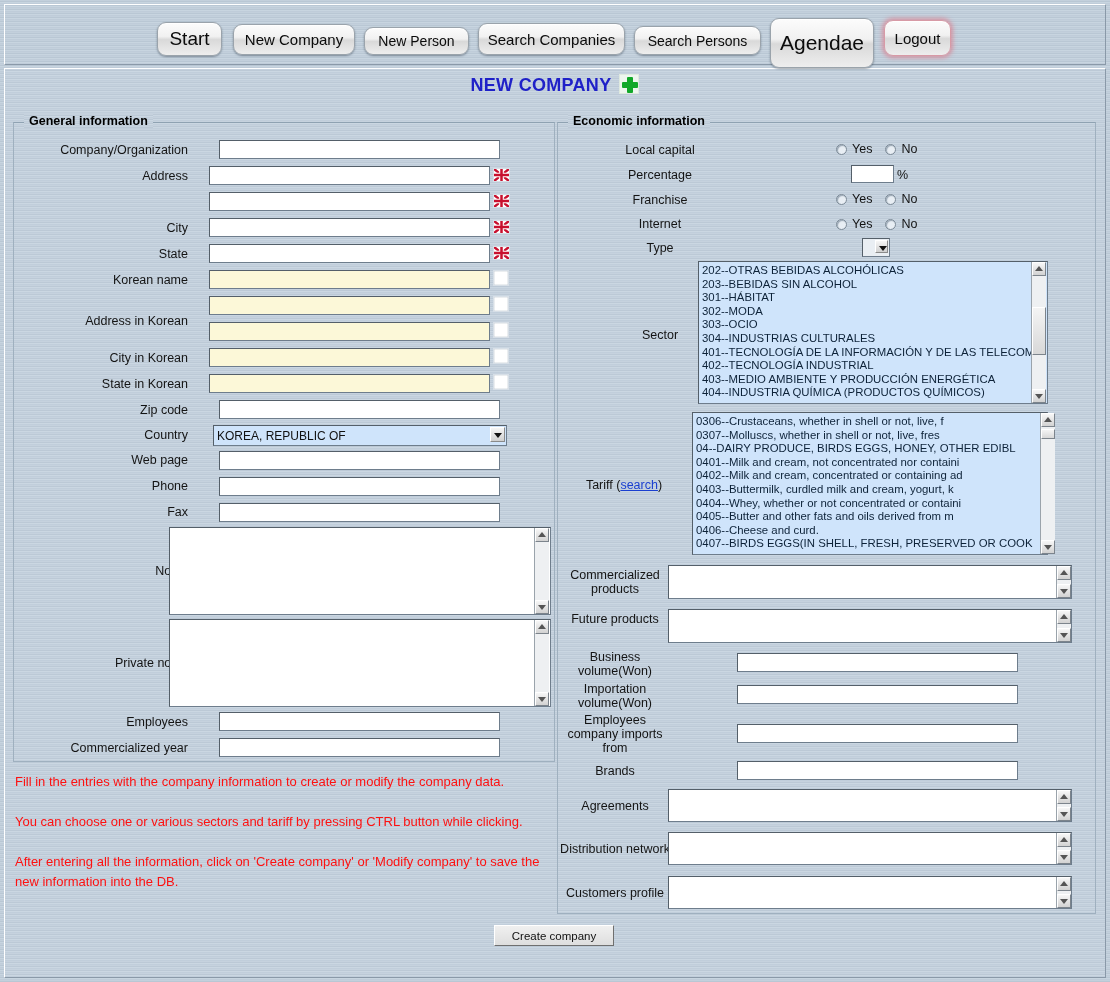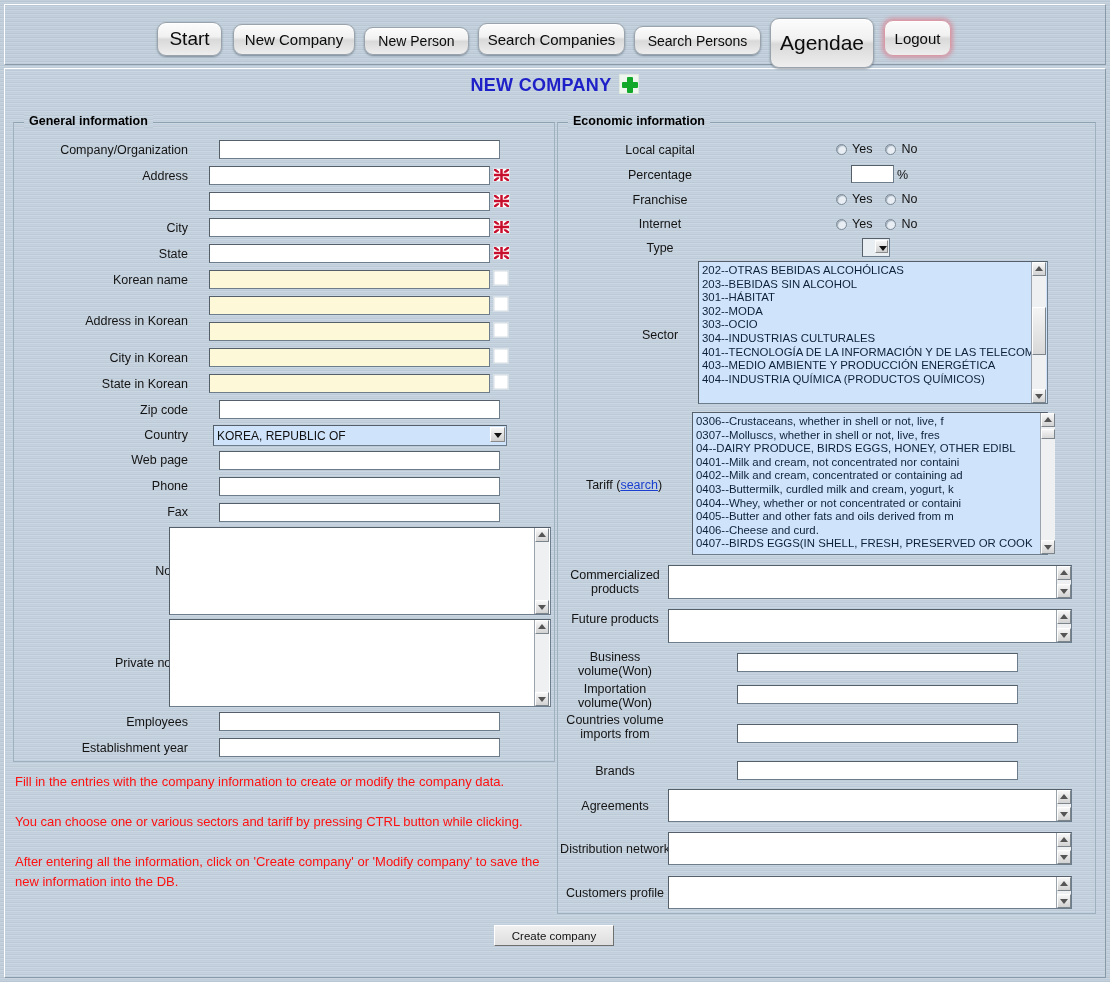--- a/index.html
+++ b/index.html
@@ -250,21 +250,21 @@
   <div class="lbl" style="left:8px;  top:351px; width:180px;">City in Korean</div>
   <div class="lbl" style="left:8px;  top:377px; width:180px;">State in Korean</div>
   <div class="lbl" style="left:8px;  top:403px; width:180px;">Zip code</div>
   <div class="lbl" style="left:8px;  top:428px; width:180px;">Country</div>
   <div class="lbl" style="left:8px;  top:453px; width:180px;">Web page</div>
   <div class="lbl" style="left:8px;  top:479px; width:180px;">Phone</div>
   <div class="lbl" style="left:8px;  top:505px; width:180px;">Fax</div>
   <div class="lbl" style="left:8px;  top:564px; width:180px;">Notes</div>
   <div class="lbl" style="left:8px;  top:656px; width:180px;">Private notes</div>
   <div class="lbl" style="left:8px;  top:715px; width:180px;">Employees</div>
-  <div class="lbl" style="left:8px;  top:741px; width:180px;">Establishment year</div>
+  <div class="lbl" style="left:8px;  top:741px; width:180px;">Commercialized year</div>
 
   <input class="txt" style="left: 219px; top: 140px; width: 281px; height: 19px;" value="">
   <input class="txt" style="left: 209px; top: 166px; width: 281px; height: 19px;" value="">
   <input class="txt" style="left: 209px; top: 192px; width: 281px; height: 19px;" value="">
   <input class="txt" style="left: 209px; top: 218px; width: 281px; height: 19px;" value="">
   <input class="txt" style="left: 209px; top: 244px; width: 281px; height: 19px;" value="">
   <input class="txt korean" style="left: 209px; top: 270px; width: 281px; height: 19px;" value="">
   <input class="txt korean" style="left: 209px; top: 296px; width: 281px; height: 19px;" value="">
   <input class="txt korean" style="left: 209px; top: 322px; width: 281px; height: 19px;" value="">
   <input class="txt korean" style="left: 209px; top: 348px; width: 281px; height: 19px;" value="">
@@ -393,20 +393,21 @@
   <div class="lbl" style="left:565px; top:328px; width:190px; text-align:center;">Sector</div>
   <div class="listbox" style="left:698px; top:261px; width:350px; height:143px;">
     <ul>
       <li>202--OTRAS BEBIDAS ALCOHÓLICAS</li>
       <li>203--BEBIDAS SIN ALCOHOL</li>
       <li>301--HÁBITAT</li>
       <li>302--MODA</li>
       <li>303--OCIO</li>
       <li>304--INDUSTRIAS CULTURALES</li>
       <li>401--TECNOLOGÍA DE LA INFORMACIÓN Y DE LAS TELECOM</li>
+      <li>402--TECNOLOGÍA INDUSTRIAL</li>
       <li>403--MEDIO AMBIENTE Y PRODUCCIÓN ENERGÉTICA</li>
       <li>404--INDUSTRIA QUÍMICA (PRODUCTOS QUÍMICOS)</li>
     </ul>
   </div>
   <div class="sb" style="left:1031px; top:262px; height:141px;">
     <div class="up"></div>
     <div class="thumb" style="top:45px; height:48px;"></div>
     <div class="dn"></div>
   </div>
 
@@ -444,21 +445,21 @@
     <div class="up"></div>
     <div class="dn"></div>
   </div>
 
   <div class="lbl" style="left:560px; top:650px; width:110px; text-align:center;">Business volume(Won)</div>
   <input class="txt" style="left: 737px; top: 653px; width: 281px; height: 19px;" value="">
 
   <div class="lbl" style="left:560px; top:682px; width:110px; text-align:center;">Importation volume(Won)</div>
   <input class="txt" style="left: 737px; top: 685px; width: 281px; height: 19px;" value="">
 
-  <div class="lbl" style="left:560px; top:713px; width:110px; text-align:center;">Countries volume imports from</div>
+  <div class="lbl" style="left:560px; top:713px; width:110px; text-align:center;">Employees company imports from</div>
   <input class="txt" style="left: 737px; top: 724px; width: 281px; height: 19px;" value="">
 
   <div class="lbl" style="left:560px; top:764px; width:110px; text-align:center;">Brands</div>
   <input class="txt" style="left: 737px; top: 761px; width: 281px; height: 19px;" value="">
 
   <div class="lbl" style="left:560px; top:799px; width:110px; text-align:center;">Agreements</div>
   <textarea class="ta" style="left: 668px; top: 789px; width: 404px; height: 33px;"></textarea>
   <div class="sb" style="left:1056px; top:790px; height:31px;">
     <div class="up"></div>
     <div class="dn"></div>

